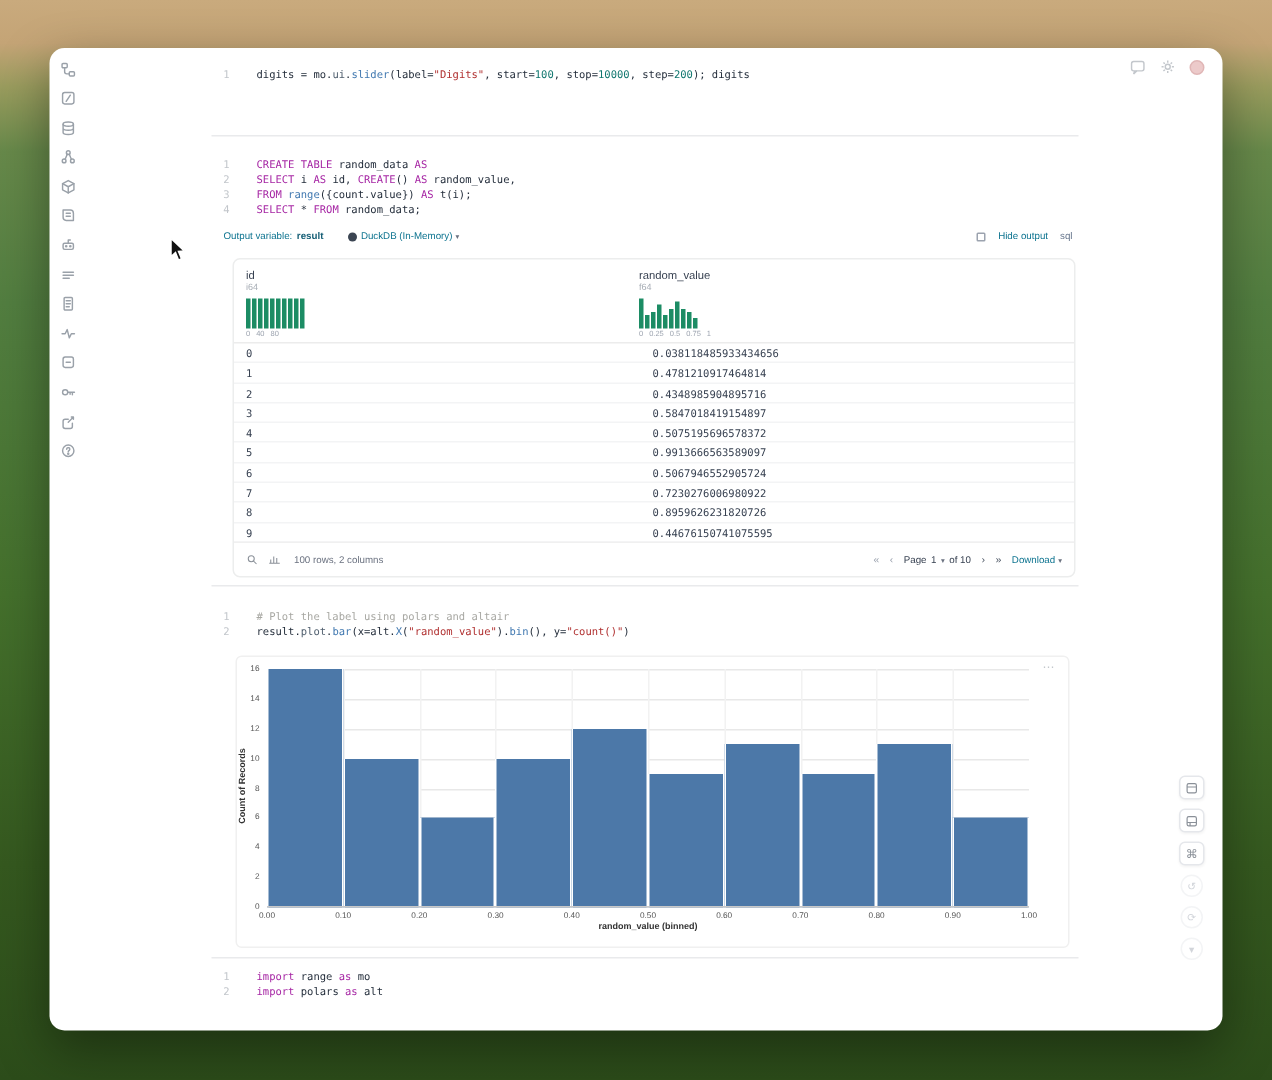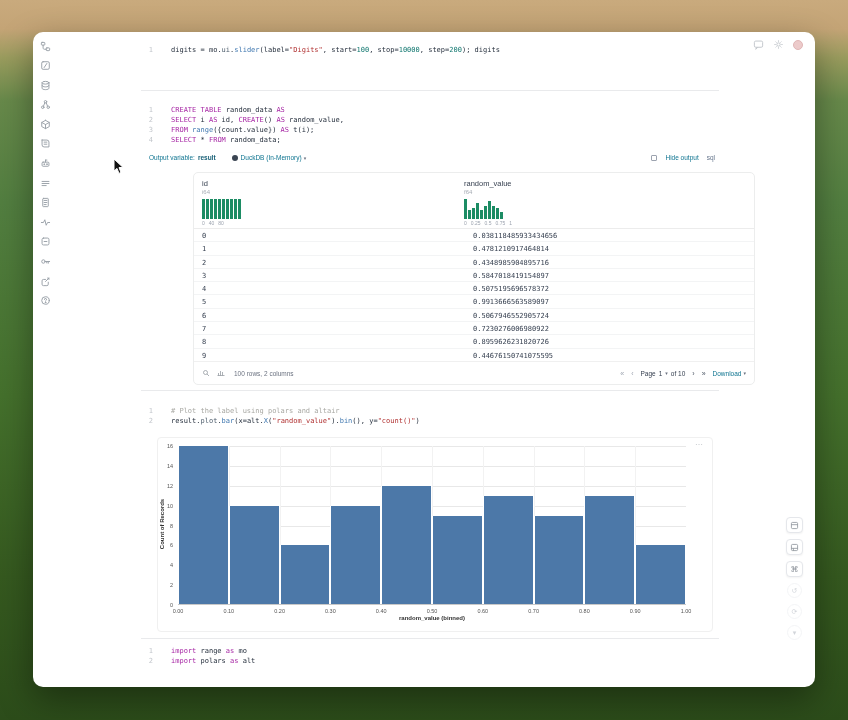--- a/index.html
+++ b/index.html
@@ -43,21 +43,21 @@
   .sqlf-label { color:#0e7490; margin-right:3px; }
   .sqlf-var { color:#155e75; font-weight:bold; margin-right:16px; }
   .db-dot { width:6px; height:6px; border-radius:50%; background:#3b4552; margin-right:3px; }
   .sqlf-engine { color:#0e7490; cursor:pointer; display:flex; align-items:center; gap:2px; }
   .caret { font-size:5px; color:#6b7280; }
   .sqlf-right { margin-left:auto; display:flex; align-items:center; gap:8px; }
   .chk { width:6px; height:6px; border:1px solid #9ca3af; border-radius:1px; background:#fff; cursor:pointer; }
   .hide-output { color:#0e7490; cursor:pointer; }
   .lang-badge { color:#64748b; margin-right:4px; }
   
-  .table-box { position:absolute; left:14px; top:140px; width:562px; height:213px; border:1px solid #eceded; border-radius:5px; overflow:hidden;margin-left:38px; }
+  .table-box { position:absolute; left:14px; top:140px; width:562px; height:213px; border:1px solid #eceded; border-radius:5px; overflow:hidden; }
   .thead { position:relative; height:56px; border-bottom:1px solid #ececec; }
   .thcol { position:absolute; top:6px; }
   .thcol.c1{left:8px;} .thcol.c2{left:270px;}
   .th-label { font-size:7.5px; color:#374151; }
   .th-dtype { font-size:6px; color:#a7adb5; margin-top:1px; }
   .mini-hist { display:flex; align-items:flex-end; gap:1px; height:20px; margin-top:4px; }
   .mini-bar { width:3px; background:#1c8c64; }
   .mini-ticks { display:flex; gap:4px; font-size:5px; color:#9ca3af; margin-top:1px; }
   .tbody { position:relative; }
   .trow { position:relative; height:13.3px; border-bottom:1px solid #f3f4f5; font-family:"DejaVu Sans Mono", monospace; font-size:7px; color:#374151; }

